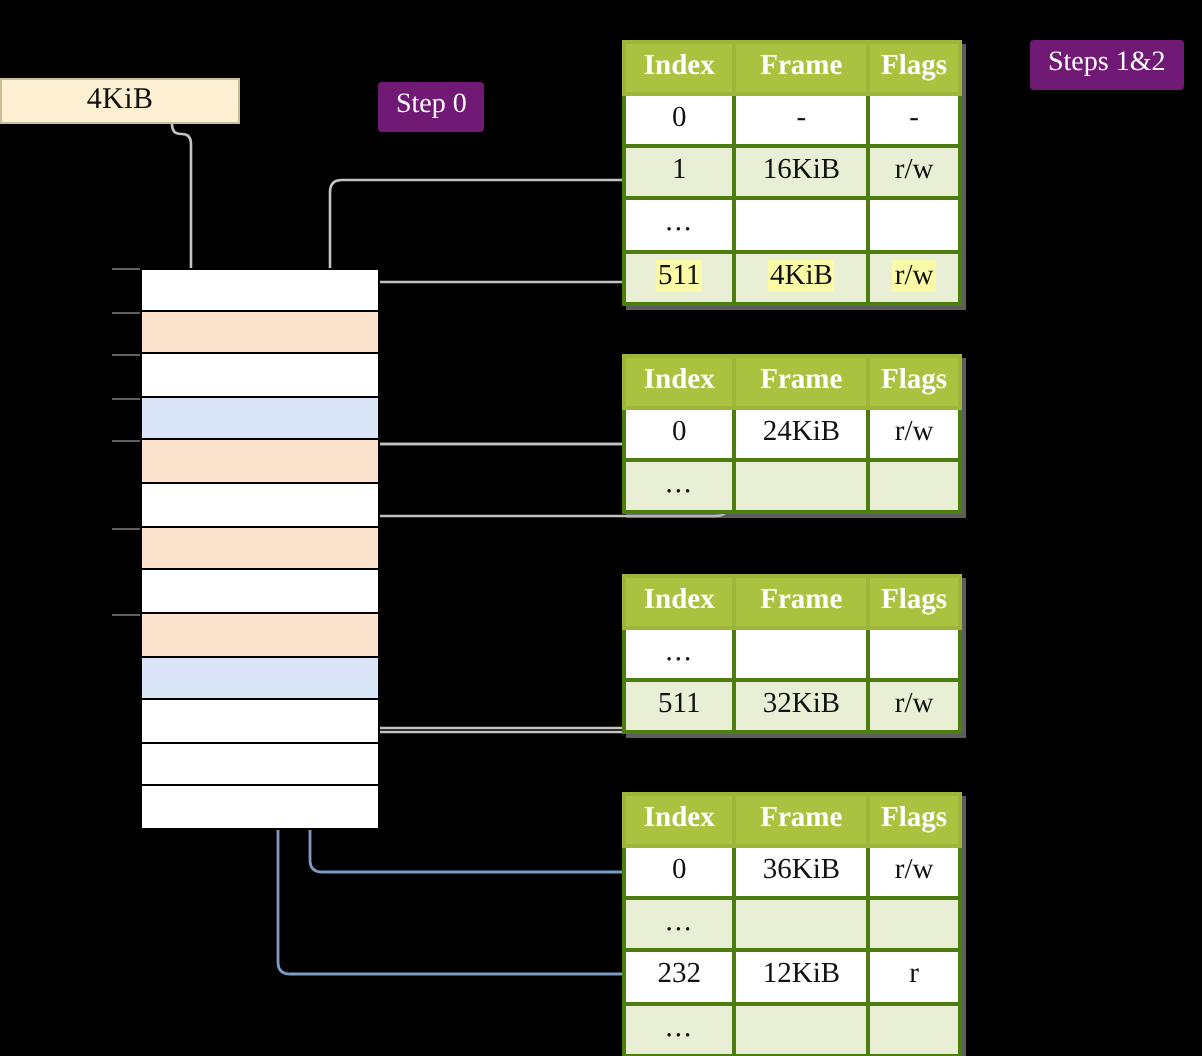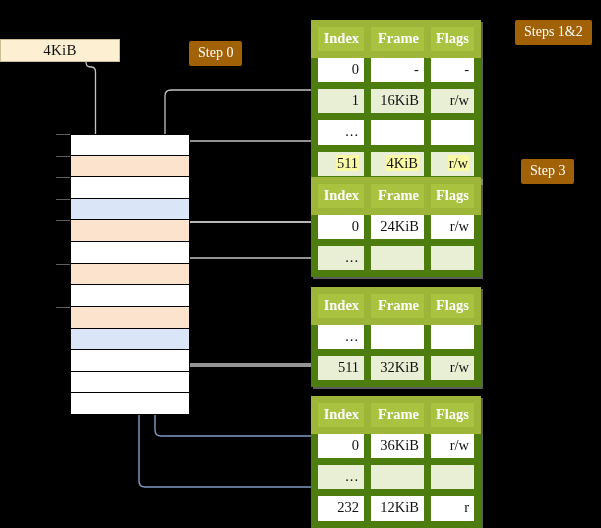--- a/index.html
+++ b/index.html
@@ -15,21 +15,21 @@
 
   
   .srcbox{
     position:absolute;background:#FCEFD2;border:1px solid #C9BE95;
     box-sizing:border-box;display:flex;align-items:center;justify-content:center;
     font-size:15px;color:#111;letter-spacing:.2px;
   }
 
   
   .badge{
-    position:absolute;background:#a16207;color:#fff;
+    position:absolute;background:#701a75;color:#fff;
     font-size:14px;line-height:1;padding:5px 9px 6px 9px;
     border-radius:2px;white-space:nowrap;
     box-shadow:0 1px 0 rgba(0,0,0,.35);
   }
 
   
   #memcol{position:absolute;left:70px;top:134px;width:120px;height:281px;}
   .memrow{
     position:absolute;left:0;width:120px;height:23.4167px;
     box-sizing:border-box;border:1px solid #000;border-top-width:0;
@@ -41,23 +41,23 @@
   .tick{position:absolute;height:1px;background:#5f5f5f;width:14px;left:-14px;}
 
   
   .ptable{
     position:absolute;border-collapse:collapse;
     background:#fff;font-size:14.5px;
     box-shadow:2px 2px 0 rgba(170,170,170,.55);
     border:1px solid #9DB63A;
   }
   .ptable td,.ptable th{
-    border:7px solid #4d7c0f;
+    border:2px solid #4d7c0f;
     padding:2px 5px 3px 5px;
-    text-align:right;font-weight:normal;line-height:1.32;
+    text-align:center;font-weight:normal;line-height:1.32;
     height:20px;box-sizing:border-box;margin-top:18px;
   }
   .ptable th{
     background:#A9C23F;color:#fff;font-weight:bold;
     font-size:14.5px;border-color:#9DB63A;
   }
   .ptable tr.alt td{background:#E8EFD4;}
   .cw1{width:56px;}
   .cw2{width:68px;}
   .cw3{width:46px;}
@@ -116,23 +116,20 @@
 
   <div class="srcbox" style="left:0px;top:39px;width:120px;height:23px;">
     <span>4KiB</span>
   </div>
 
   <div class="badge" style="left:189px;top:41px;">
     <span>Step 0</span>
   </div>
   <div class="badge" style="left:515px;top:20px;">
     <span>Steps 1&amp;2</span>
-  </div>
-  <div class="badge" style="left:521px;top:159px;">
-    <span>Step 3</span>
   </div>
 
   <div id="memcol">
       <div class="memrow first" style="top: 0px; height: 21.6154px;"></div>
       <div class="tick" style="top: 0px;"></div>
       <div class="memrow orange" style="top: 21.6154px; height: 21.6154px;"></div>
       <div class="tick" style="top: 21.6154px;"></div>
       <div class="memrow" style="top: 43.2308px; height: 21.6154px;"></div>
       <div class="tick" style="top: 43.2308px;"></div>
       <div class="memrow blue" style="top: 64.8462px; height: 21.6154px;"></div>

